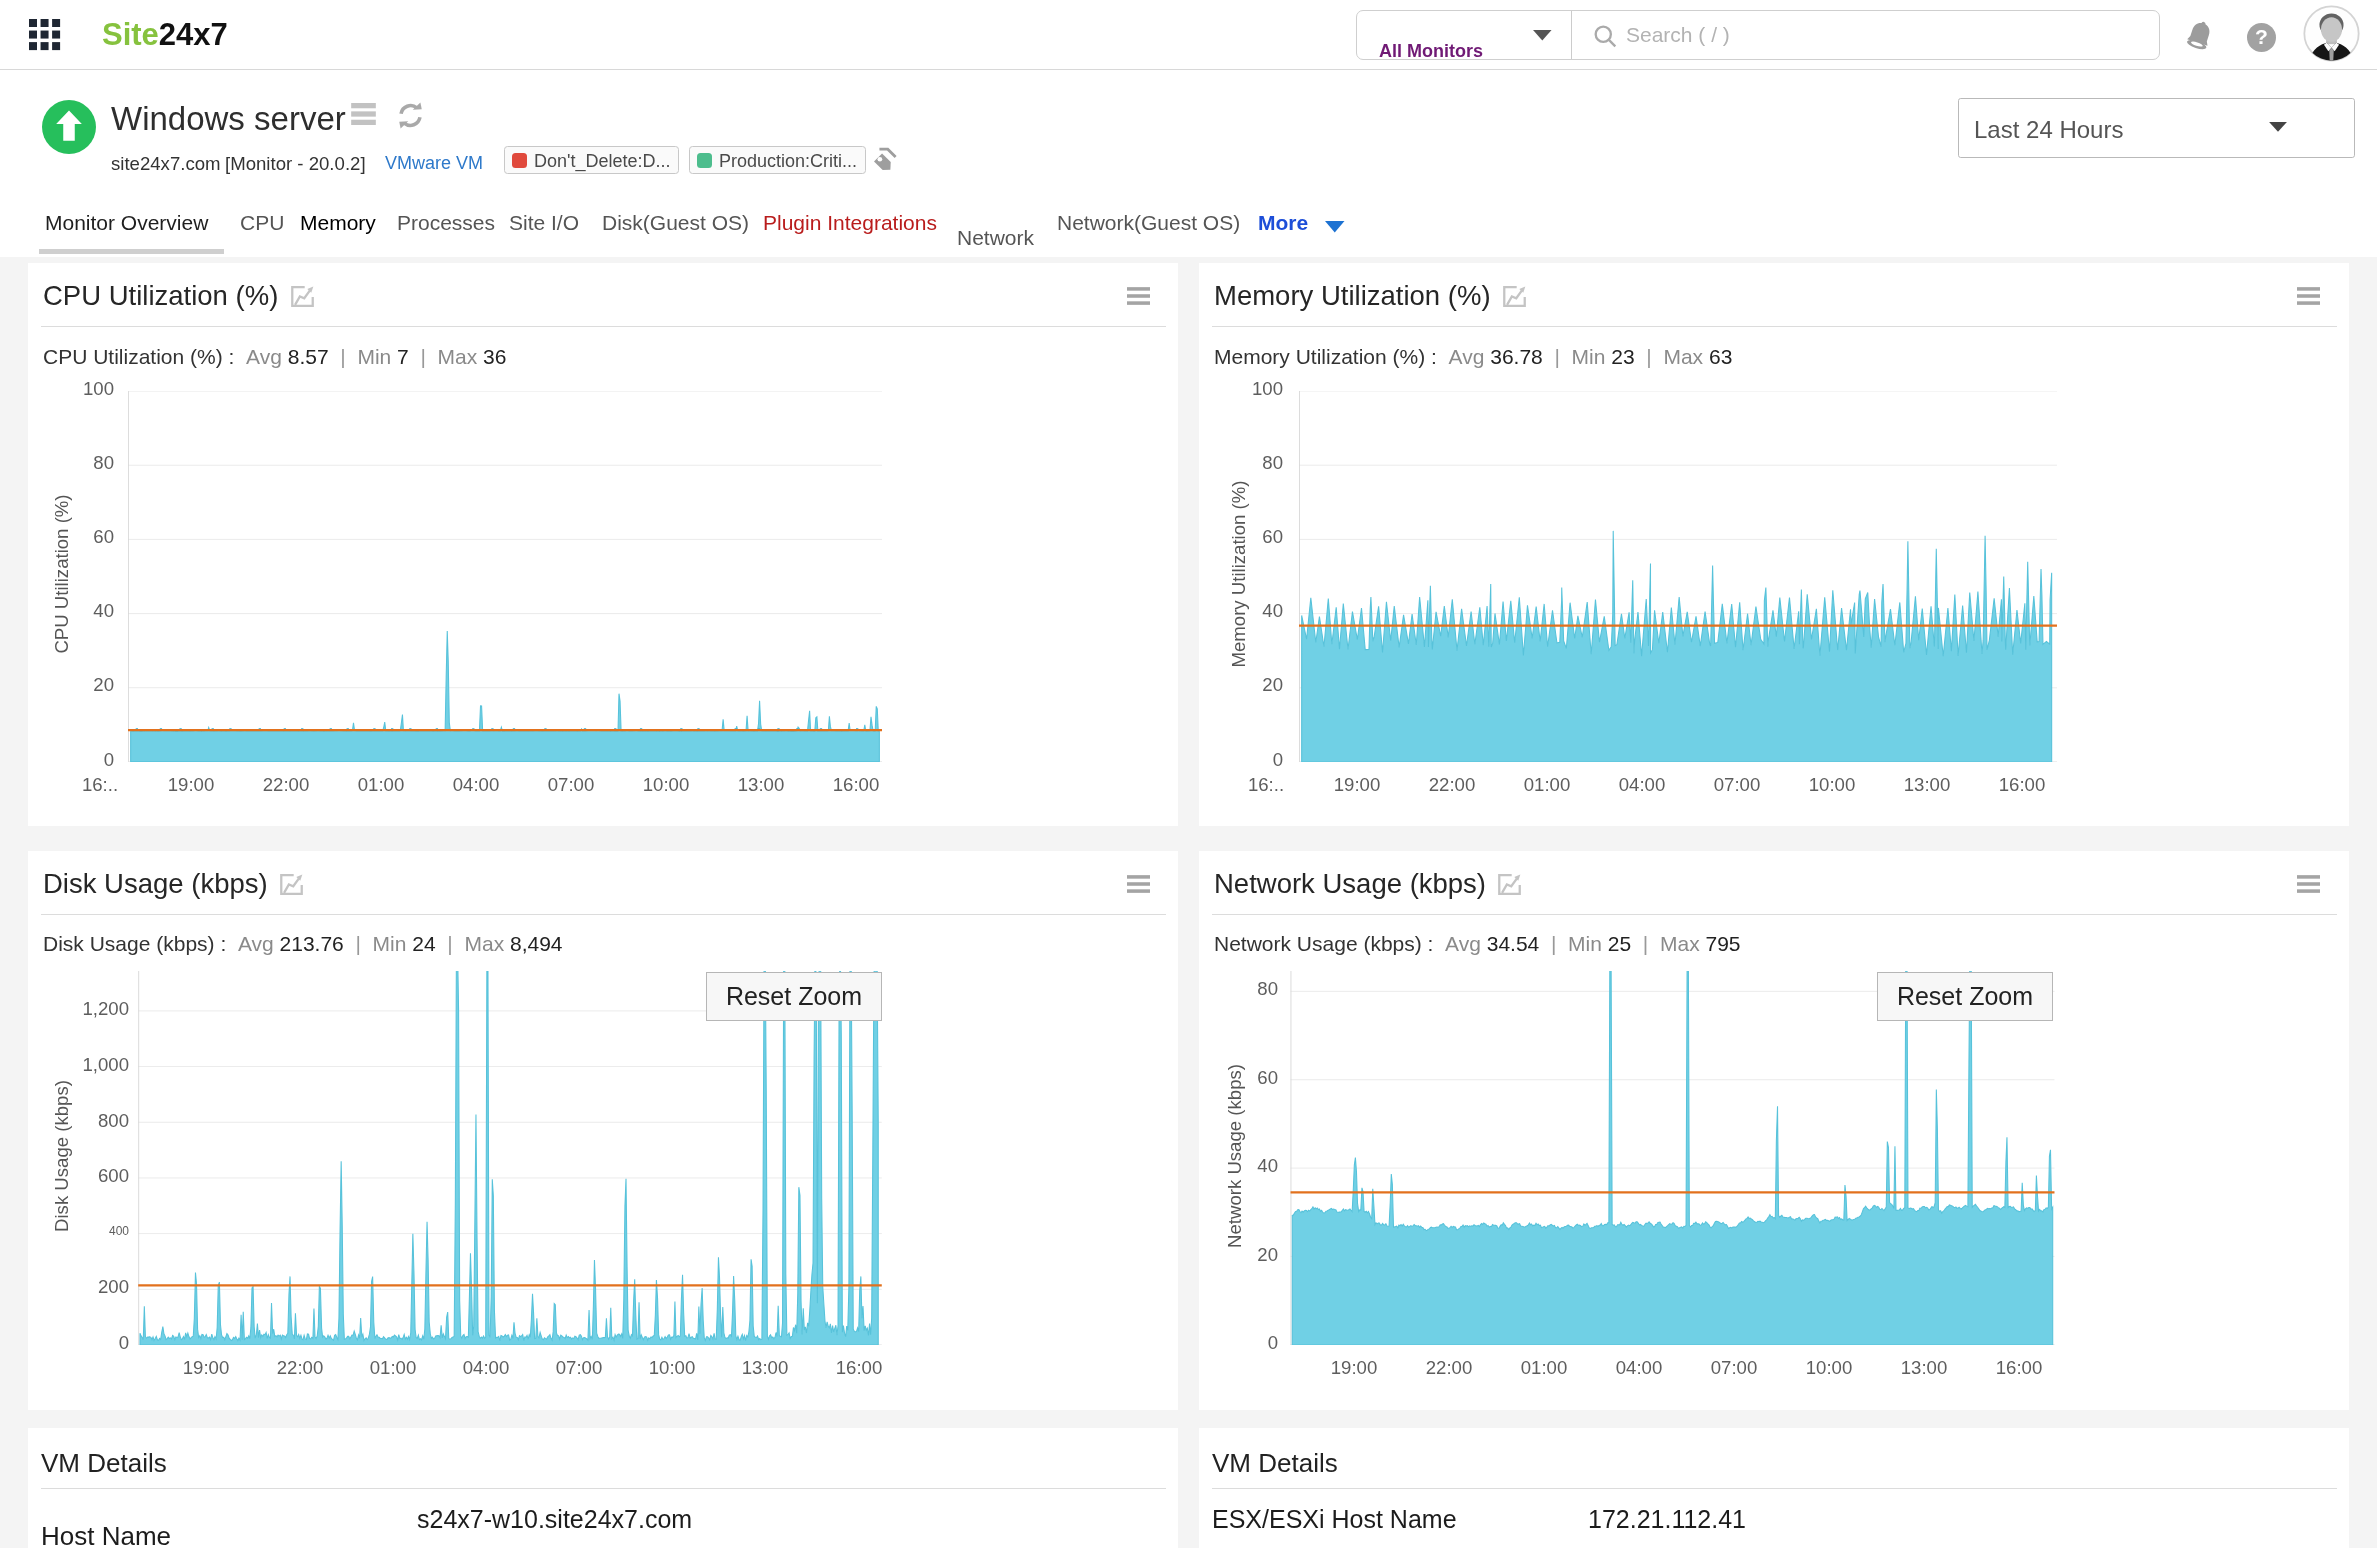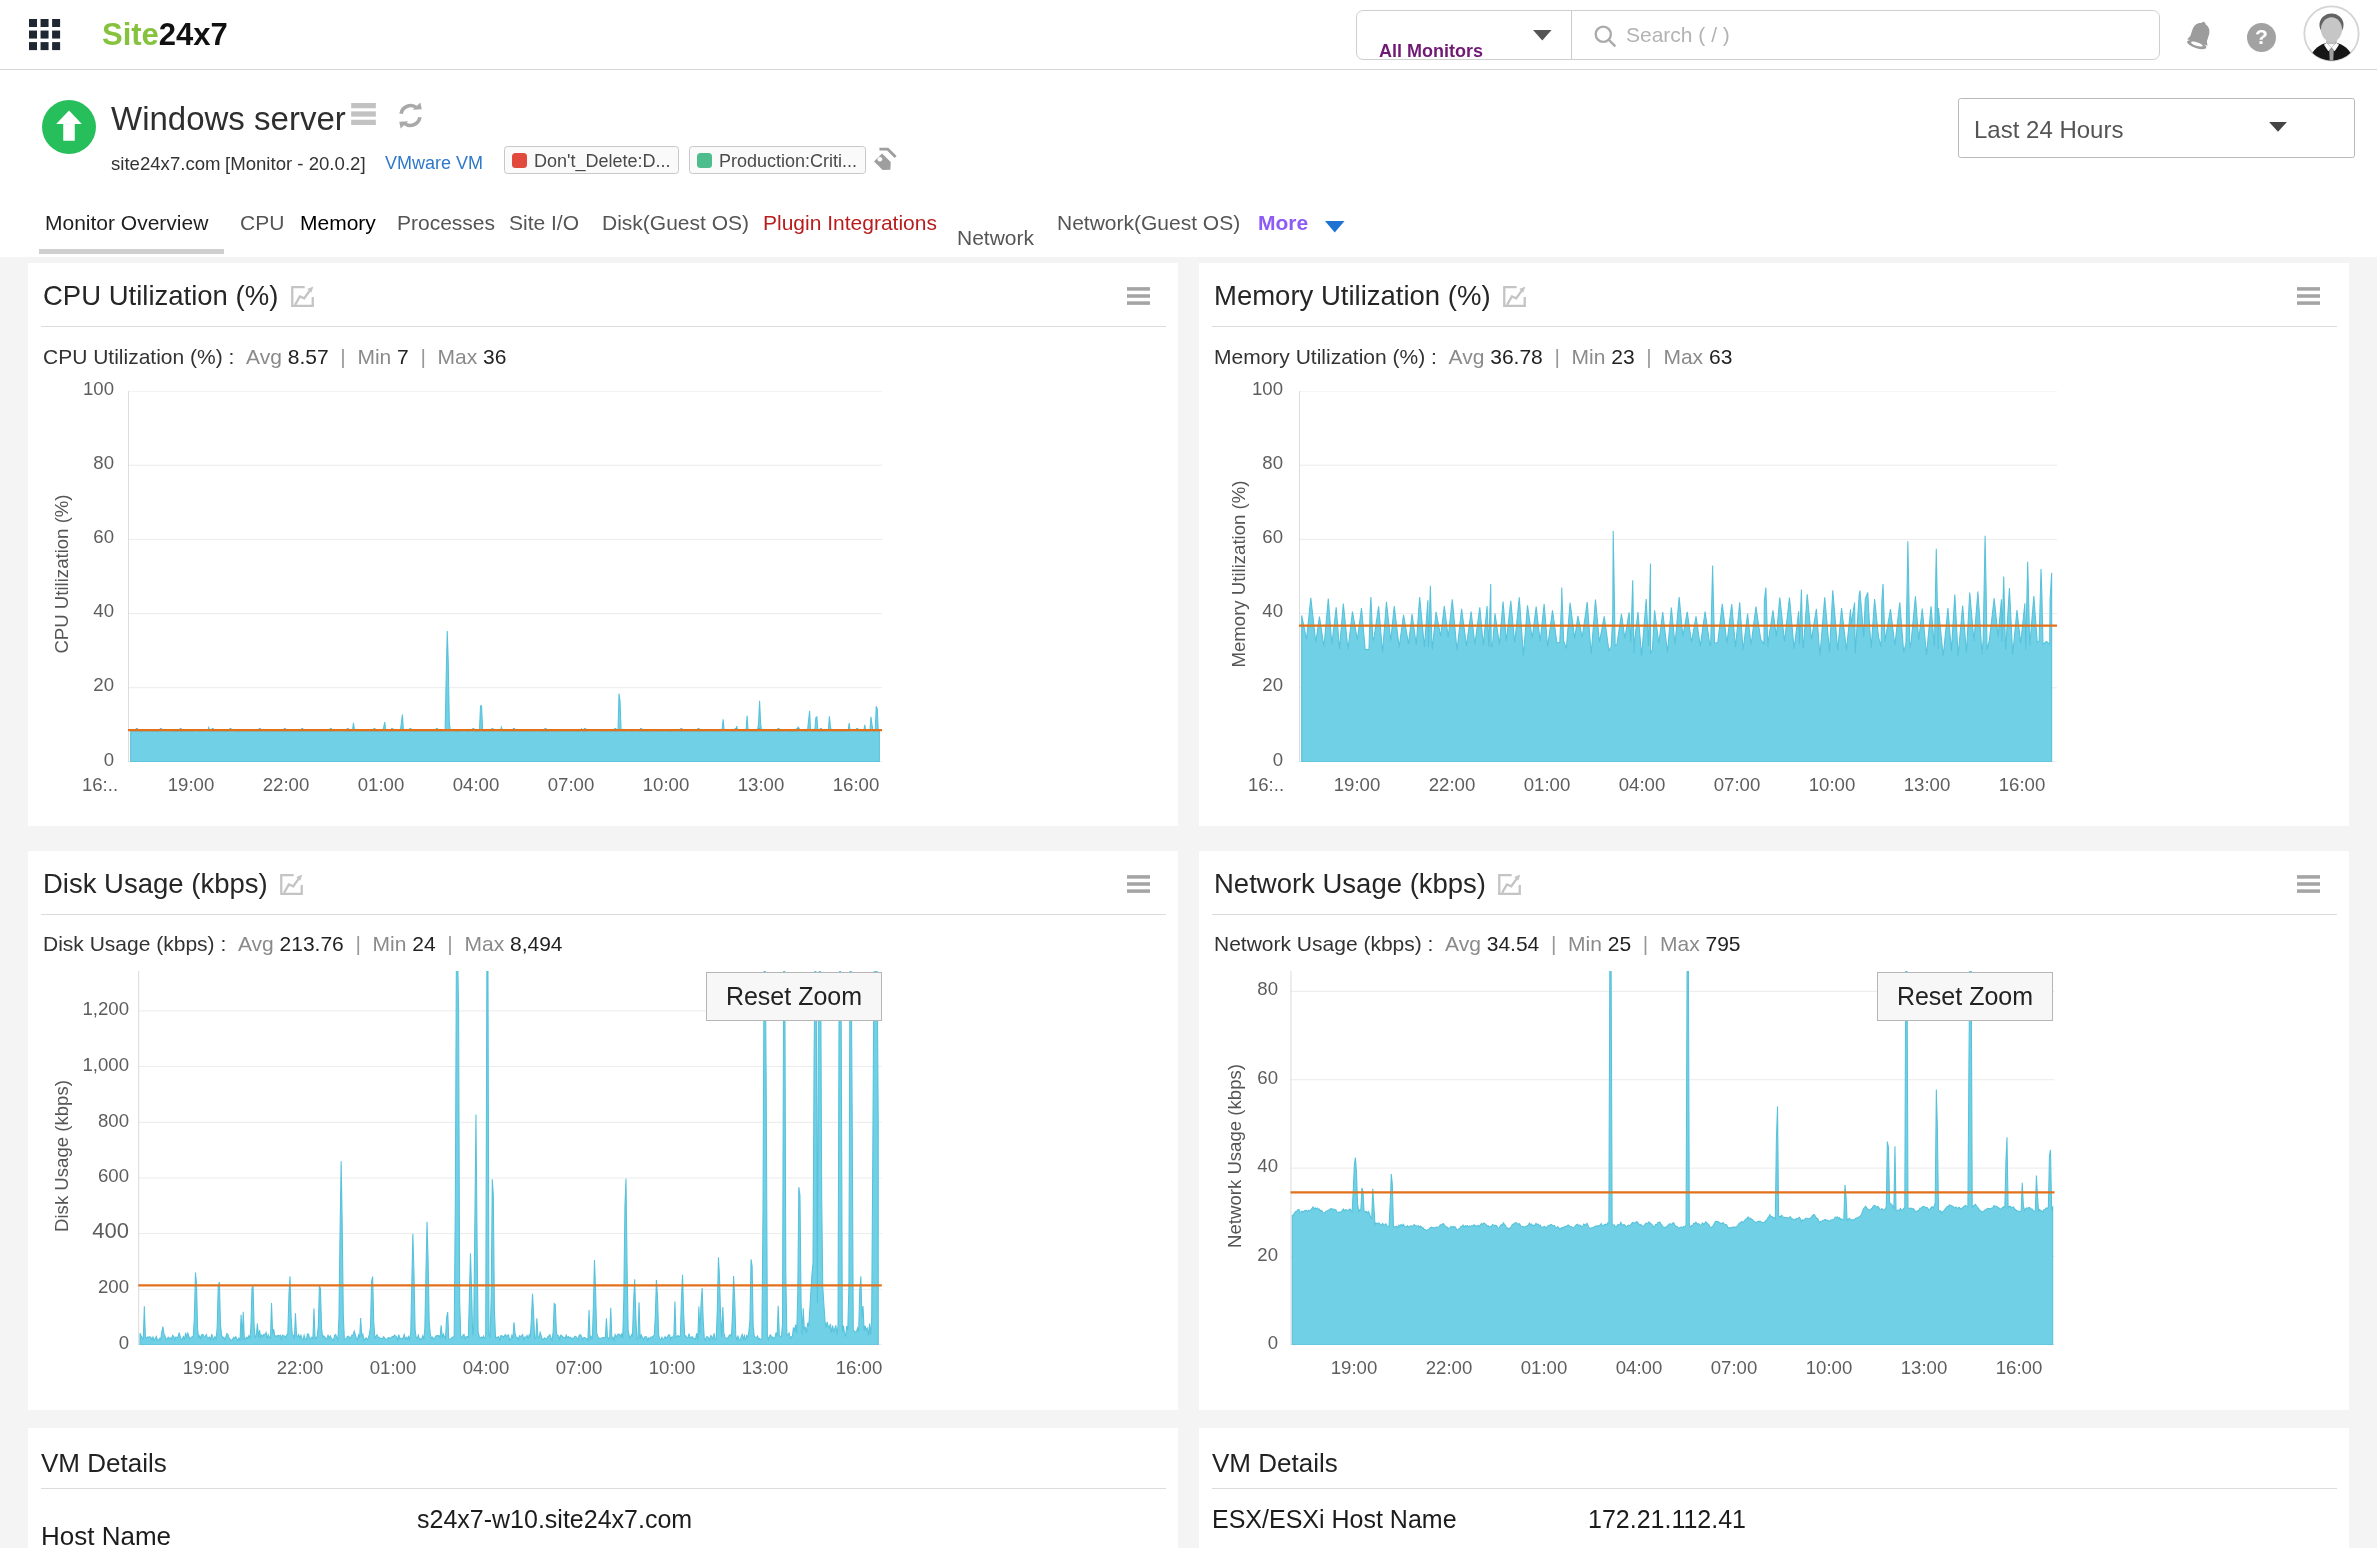--- a/index.html
+++ b/index.html
@@ -110,21 +110,21 @@
 <div style="position:absolute;left:45px;top:211px;font-size:21px;font-weight:normal;color:#1f1f1f">Monitor Overview</div>
 <div style="position:absolute;left:240px;top:211px;font-size:21px;color:#555">CPU</div>
 <div style="position:absolute;left:300px;top:211px;font-size:21px;color:#000000">Memory</div>
 <div style="position:absolute;left:397px;top:211px;font-size:21px;color:#555">Processes</div>
 <div style="position:absolute;left:509px;top:211px;font-size:21px;color:#555">Site I/O</div>
 <div style="position:absolute;left:602px;top:211px;font-size:21px;color:#555">Disk(Guest OS)</div>
 <div style="position:absolute;left:763px;top:211px;font-size:21px;color:#b91c1c">Plugin Integrations</div>
 <div style="position:absolute;left:957px;top:226px;font-size:21px;color:#555">Network</div>
 <div style="position:absolute;left:1057px;top:211px;font-size:21px;color:#555">Network(Guest OS)</div>
 <div style="position:absolute;left:39px;top:249px;width:185px;height:5.3px;background:#cfcfcf"></div>
-<div style="position:absolute;left:1258px;top:211px;font-size:21px;font-weight:bold;color:#8b5cf6">More</div>
+<div style="position:absolute;left:1258px;top:211px;font-size:21px;font-weight:bold;color:#1d4ed8">More</div>
 <svg width="19.5" height="11.5" viewBox="0 0 22 13" style="position:absolute;left:1325px;top:221px">
     <path d="M0 0 L22 0 L11.0 13 Z" fill="#1d72d2"></path>
   </svg>
 
 <div style="position:absolute;left:0;top:257px;width:2377px;height:1292px;background:#f4f4f4"></div>
 
 <div class="panel" style="left:28px;top:263px;width:1150px;height:563px"></div>
 <div class="panel" style="left:1199px;top:263px;width:1150px;height:563px"></div>
 <div class="panel" style="left:28px;top:851px;width:1150px;height:559px"></div>
 <div class="panel" style="left:1199px;top:851px;width:1150px;height:559px"></div>
@@ -275,21 +275,21 @@
       <rect x="0" y="16" width="26" height="4"></rect>
     </g>
   </svg>
 <div style="position:absolute;left:41px;top:914px;width:1125px;height:1.3px;background:#dcdcdc"></div>
 <div style="position:absolute;left:43px;top:932px;font-size:21px;color:#333">Disk Usage (kbps) :&nbsp;&nbsp;<span style="color:#8a8a8a">Avg</span> <span style="color:#222">213.76</span> &nbsp;<span style="color:#999">|</span>&nbsp; <span style="color:#8a8a8a">Min</span> <span style="color:#222">24</span> &nbsp;<span style="color:#999">|</span>&nbsp; <span style="color:#8a8a8a">Max</span> <span style="color:#222">8,494</span></div>
 <div style="position:absolute;left:-125px;top:1145px;width:373px;text-align:center;font-size:18.6px;color:#555;transform:rotate(-90deg);transform-origin:center center">Disk Usage (kbps)</div>
 <div style="position:absolute;right:2248px;top:1000px;font-size:18.6px;color:#5d5d5d;line-height:18.6px">1,200</div>
 <div style="position:absolute;right:2248px;top:1056px;font-size:18.6px;color:#5d5d5d;line-height:18.6px">1,000</div>
 <div style="position:absolute;right:2248px;top:1112px;font-size:18.6px;color:#5d5d5d;line-height:18.6px">800</div>
 <div style="position:absolute;right:2248px;top:1167px;font-size:18.6px;color:#5d5d5d;line-height:18.6px">600</div>
-<div style="position:absolute;right:2248px;top:1222px;font-size:22px;color:#5d5d5d;line-height:18.6px">400</div>
+<div style="position:absolute;right:2248px;top:1222px;font-size:12px;color:#5d5d5d;line-height:18.6px">400</div>
 <div style="position:absolute;right:2248px;top:1278px;font-size:18.6px;color:#5d5d5d;line-height:18.6px">200</div>
 <div style="position:absolute;right:2248px;top:1334px;font-size:18.6px;color:#5d5d5d;line-height:18.6px">0</div>
 <div style="position:absolute;left:153px;top:1357px;width:106px;text-align:center;font-size:18.6px;color:#5d5d5d">19:00</div>
 <div style="position:absolute;left:247px;top:1357px;width:106px;text-align:center;font-size:18.6px;color:#5d5d5d">22:00</div>
 <div style="position:absolute;left:340px;top:1357px;width:106px;text-align:center;font-size:18.6px;color:#5d5d5d">01:00</div>
 <div style="position:absolute;left:433px;top:1357px;width:106px;text-align:center;font-size:18.6px;color:#5d5d5d">04:00</div>
 <div style="position:absolute;left:526px;top:1357px;width:106px;text-align:center;font-size:18.6px;color:#5d5d5d">07:00</div>
 <div style="position:absolute;left:619px;top:1357px;width:106px;text-align:center;font-size:18.6px;color:#5d5d5d">10:00</div>
 <div style="position:absolute;left:712px;top:1357px;width:106px;text-align:center;font-size:18.6px;color:#5d5d5d">13:00</div>
 <div style="position:absolute;left:806px;top:1357px;width:106px;text-align:center;font-size:18.6px;color:#5d5d5d">16:00</div>

